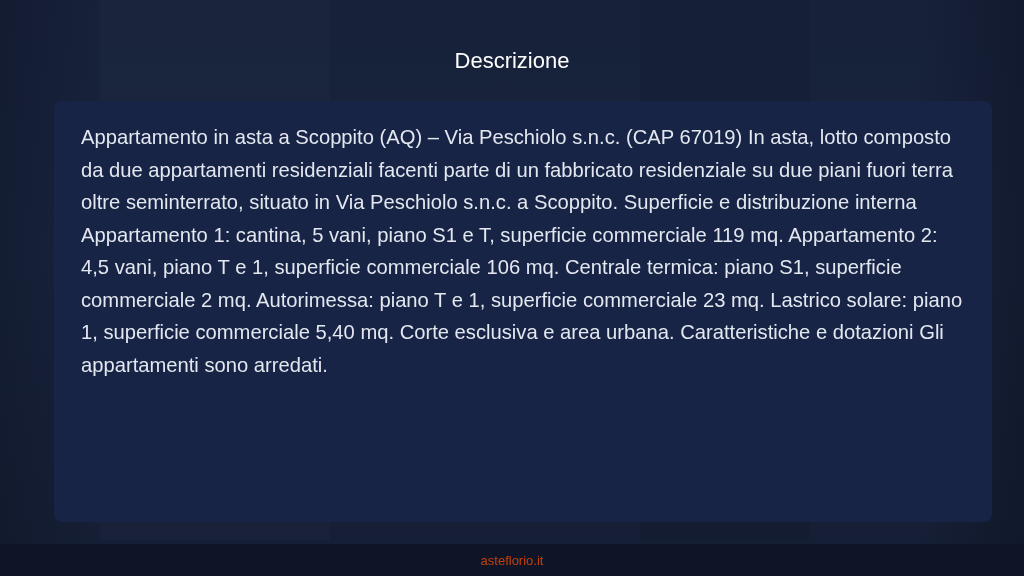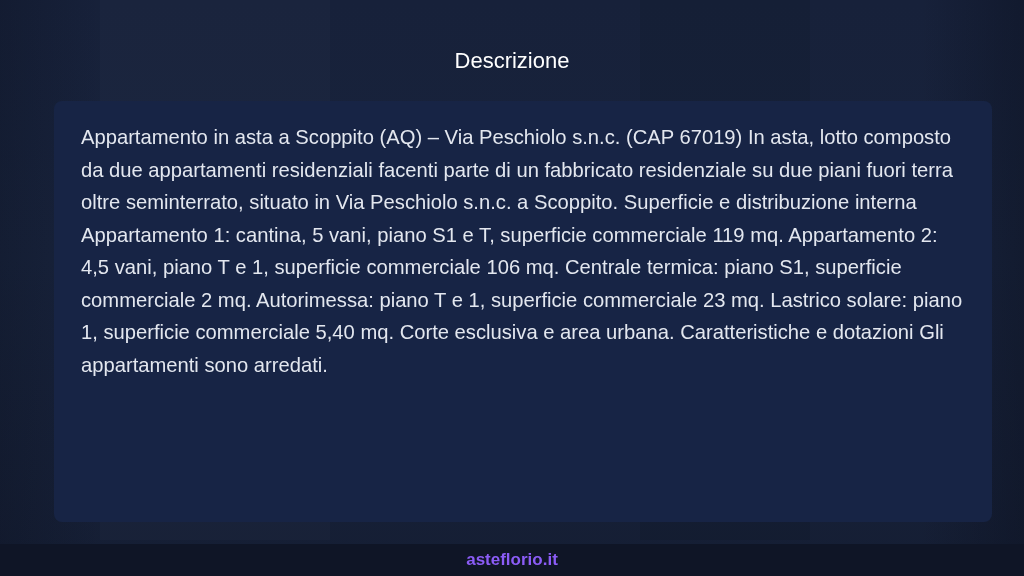--- a/index.html
+++ b/index.html
@@ -64,23 +64,23 @@
       position: absolute;
       left: 0; right: 0;
       top: 544px;
       height: 32px;
       background: #0f1526;
       display: flex;
       align-items: center;
       justify-content: center;
     }
     .footer-text {
-      color: #8b5cf6;
-      font-size: 17px;
-      font-weight: bold;
+      color: #c2410c;
+      font-size: 13px;
+      font-weight: normal;
     }
   </style>
 </head>
 <body>
 
 <div class="bg"></div>
 <div class="bg-shape1"></div>
 <div class="bg-shape2"></div>
 
 <div class="title">Descrizione</div>

